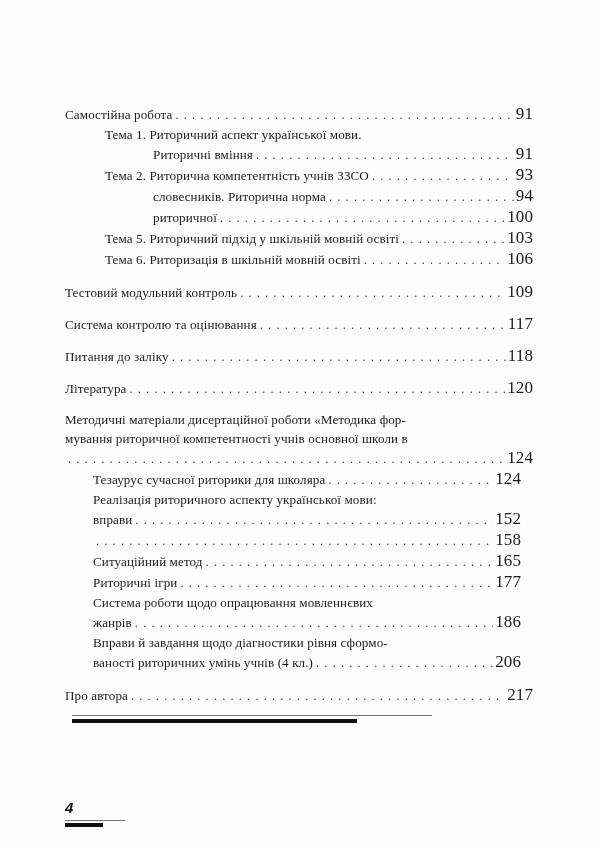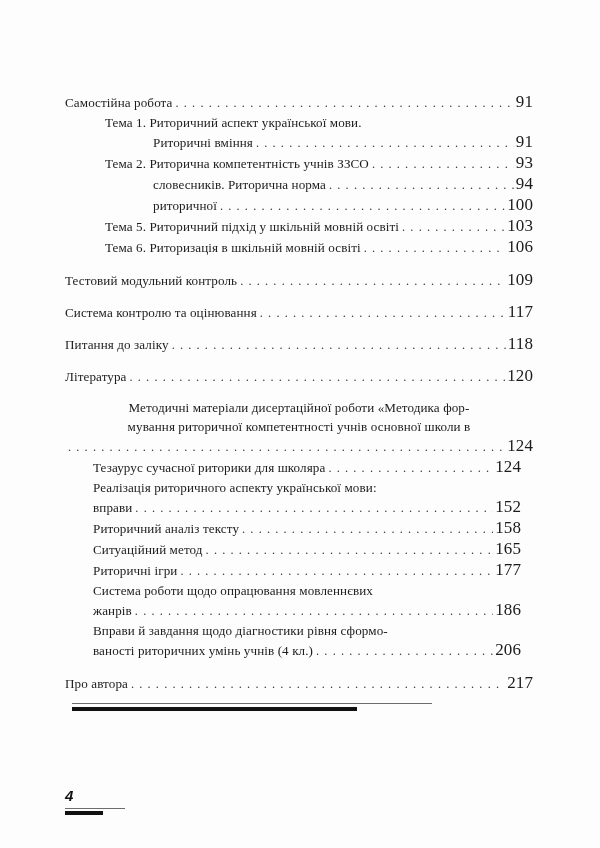--- a/index.html
+++ b/index.html
@@ -14,21 +14,21 @@
     font-family: "Liberation Serif", "DejaVu Serif", serif;
     color: #1a1a1a;
     overflow: hidden;
     position: relative;
     -webkit-font-smoothing: antialiased;
   }
 
   
   .page {
     position: absolute;
-    left: 0; top: 0;
+    left: 0; top: 12px;
     width: 600px;
     height: 720px;
   }
 
   .toc {
     position: absolute;
     left: 65px;
     top: 92px;
     width: 468px;
   }
@@ -89,21 +89,21 @@
     width: 380px;
   }
   .lvl-sub {                  
     margin-left: 28px;
     width: 428px;
   }
 
   .block-gap    { height: 12px; }
   .block-gap-sm { height: 11px; }
 
-  .para-wrap { width: 468px; text-align: center; }
+  .para-wrap { width: 468px; }
 
   
   .ornament {
     position: absolute;
     left: 72px;
     top: 703px;
     width: 360px;
     height: 9px;
   }
   .ornament .thin {
@@ -266,21 +266,20 @@
       <div class="entry lvl-sub">
         <div class="cont">Реалізація риторичного аспекту української мови:</div>
         <div class="row">
           <span class="txt">вправи</span>
           <span class="leader">. . . . . . . . . . . . . . . . . . . . . . . . . . . . . . . . . . . . . . . . . . . . . . . . . . . . . . . . . . . . . . . . . . . . . . . . . . . . . . . . . . . . . . . . . </span>
           <span class="pg">152</span>
         </div>
       </div>
       <div class="entry lvl-sub">
         <div class="row">
-          <span class="txt">Риторичний аналіз тексту</span>
           <span class="leader">. . . . . . . . . . . . . . . . . . . . . . . . . . . . . . . . . . . . . . . . . . . . . . . . . . . . . . . . . . . . . . . . . . . . . . . . . . . . . . . . . . . . . . . . . </span>
           <span class="pg">158</span>
         </div>
       </div>
       <div class="entry lvl-sub">
         <div class="row">
           <span class="txt">Ситуаційний метод</span>
           <span class="leader">. . . . . . . . . . . . . . . . . . . . . . . . . . . . . . . . . . . . . . . . . . . . . . . . . . . . . . . . . . . . . . . . . . . . . . . . . . . . . . . . . . . . . . . . . </span>
           <span class="pg">165</span>
         </div>

